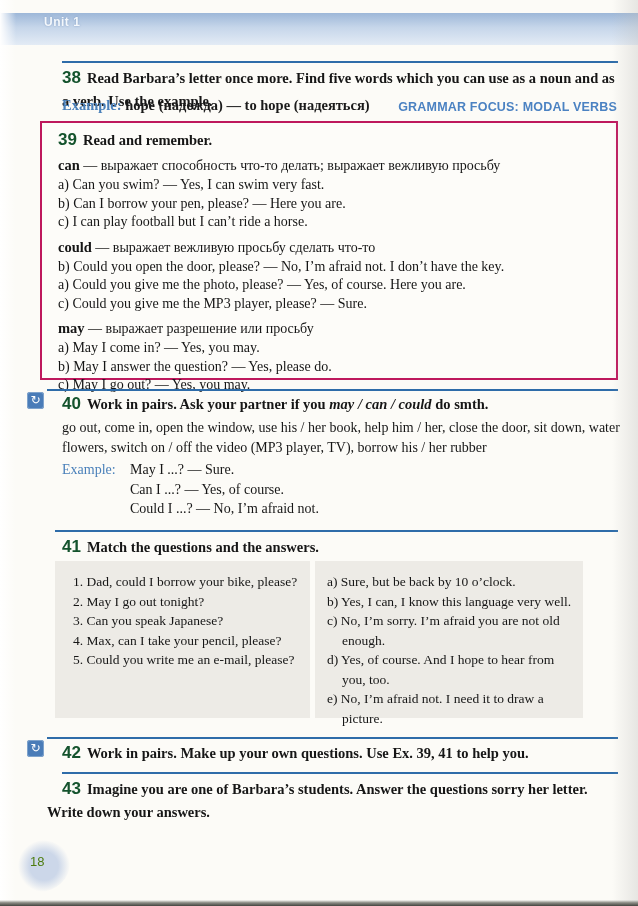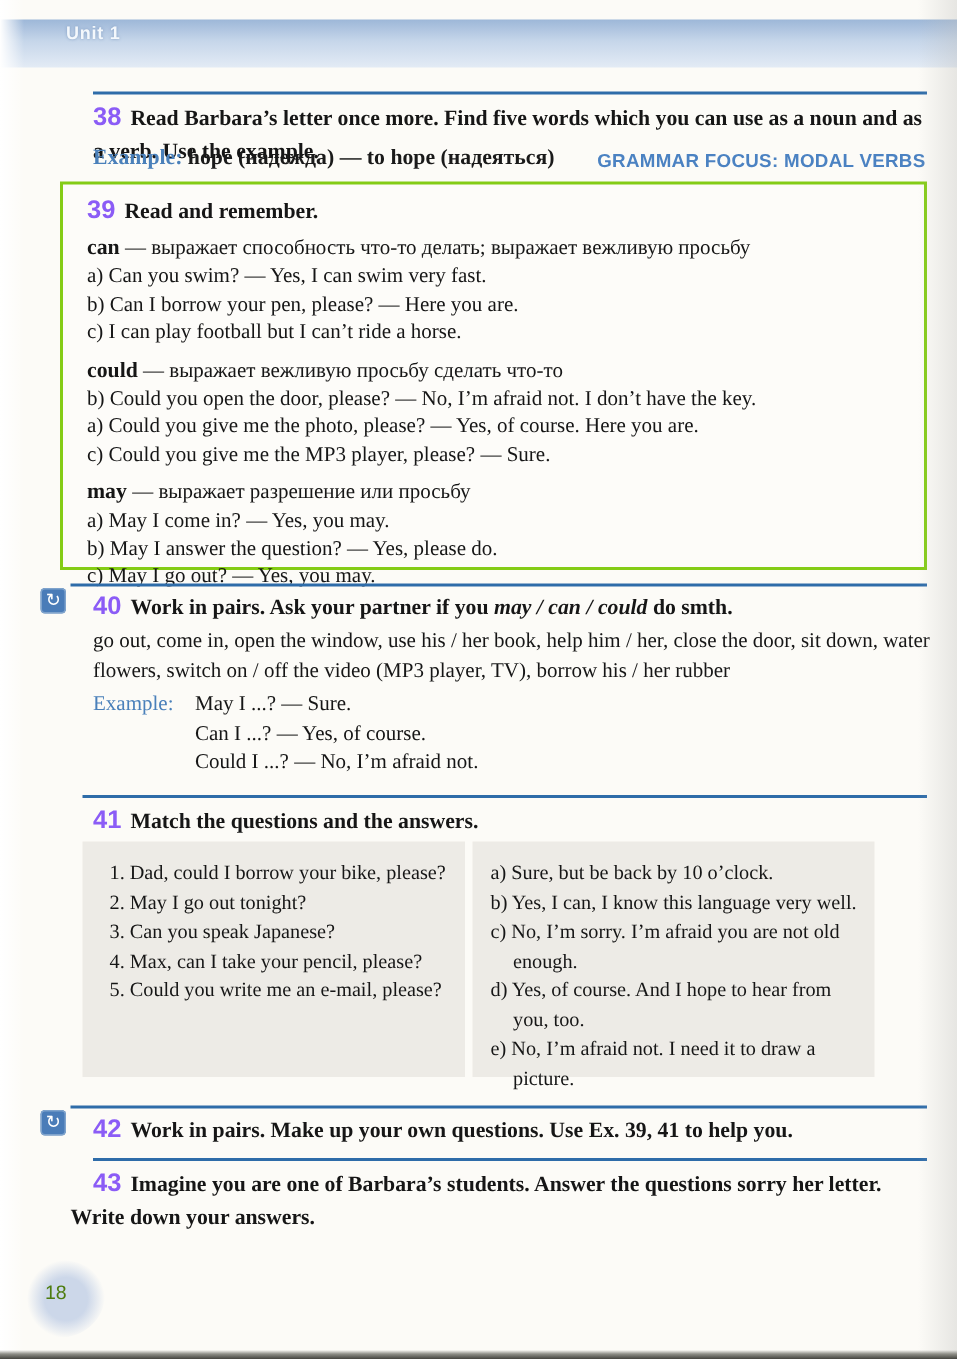--- a/index.html
+++ b/index.html
@@ -14,35 +14,35 @@
   .bottom-edge{position:absolute;left:0;right:0;bottom:0;height:6px;
              background:linear-gradient(to top,#44443f,#8d8d86 55%,rgba(141,141,134,0));}
   
   .unit-bar{position:absolute;left:0;right:0;top:13px;height:32px;
             background:linear-gradient(to bottom,#9db7d8,#c6d6ea 45%,#e3ebf5);}
   .unit-label{position:absolute;left:44px;top:2px;font-family:"Liberation Sans",sans-serif;
             font-size:12px;font-weight:bold;color:#f4f8fc;letter-spacing:.5px;
             text-shadow:0 0 2px rgba(120,150,190,.9);}
   
   .hr{position:absolute;border-top:2px solid #2e6ca9;}
-  .ex-num{font-family:"Liberation Sans",sans-serif;font-weight:bold;color:#8b5cf6;
+  .ex-num{font-family:"Liberation Sans",sans-serif;font-weight:bold;color:#14532d;
           font-size:17px;margin-right:6px;}
   .ex-head{position:absolute;margin:0;font-size:14.5px;font-weight:bold;color:#161616;
            line-height:1.45;}
   .blue-label{color:#4a80ba;}
   .pair-icon{position:absolute;width:17px;height:17px;background:#4a7cb8;border-radius:3px;
            color:#fff;font-size:12px;line-height:17px;text-align:center;
            font-family:"DejaVu Sans",sans-serif;box-shadow:0 0 0 1px #7fa3cc inset;}
   
   .example-row{position:absolute;margin:0;font-size:14.5px;color:#1a1a1a;font-weight:bold;}
   .grammar-focus{position:absolute;font-family:"Liberation Sans",sans-serif;font-weight:bold;
            font-size:12.5px;color:#4b82c2;letter-spacing:.2px;}
   
   .grammar-box{position:absolute;left:40px;top:121px;width:578px;height:259px;
-           box-sizing:border-box;border:2px solid #84cc16;background:#fdfcf9;
+           box-sizing:border-box;border:2px solid #be185d;background:#fdfcf9;
            padding:7px 12px 0 16px;}
   .grammar-box .box-head{margin:0 0 4px 0;font-size:14.5px;font-weight:bold;color:#161616;}
   .grammar-box .rule{margin:7px 0 2px 0;font-size:14px;color:#161616;}
   .grammar-box .rule b{font-size:14.5px;}
   .grammar-box .gline{font-size:14px;line-height:18.5px;color:#161616;}
   
   .body-par{position:absolute;margin:0;font-size:14px;line-height:19.5px;color:#161616;}
   .example-block{position:absolute;display:flex;font-size:14px;line-height:19.5px;color:#161616;}
   .example-block .lbl{width:68px;flex:none;}
   

